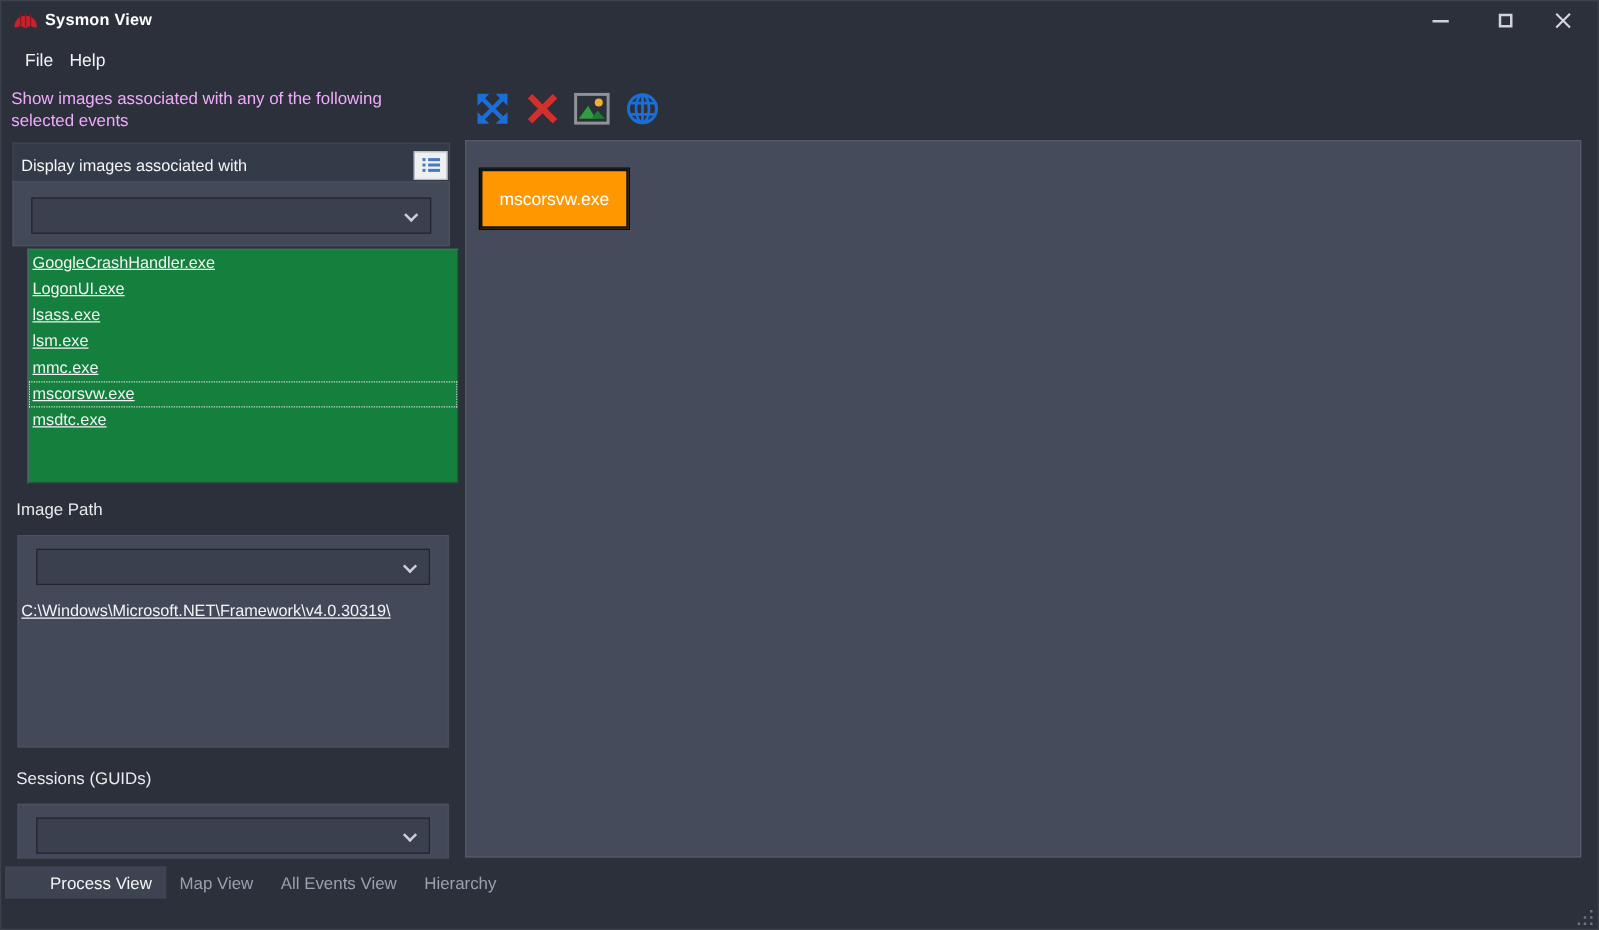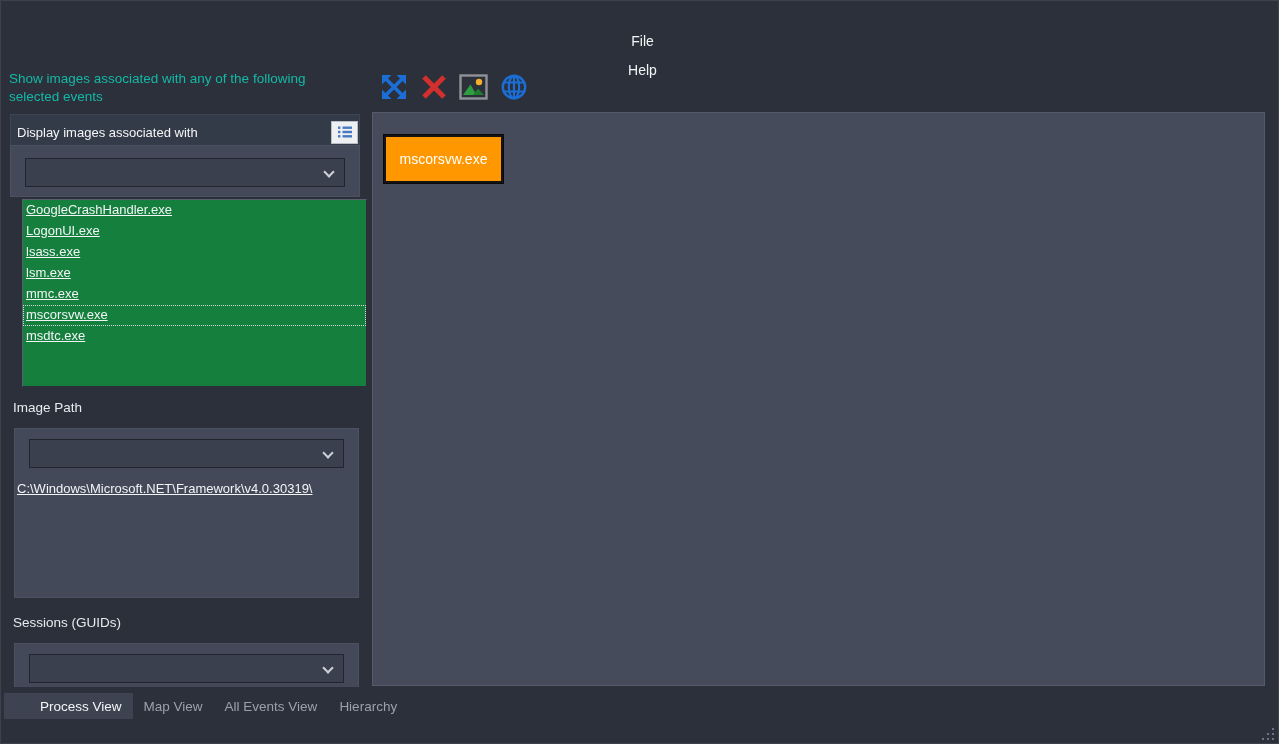--- a/index.html
+++ b/index.html
@@ -18,25 +18,25 @@
   #app-icon { position:absolute; left:10px; top:8px; width:21px; height:17px; }
   #title { position:absolute; left:36px; top:8px; font-size:13px; font-weight:bold; color:#ffffff; letter-spacing:.2px; }
   .winctl { position:absolute; top:0; width:46px; height:33px; display:flex; align-items:center; justify-content:center; cursor:default; }
   #btn-min { right:104px; }
   #btn-max { right:52px; }
   #btn-close { right:6px; }
   #btn-min .bar { width:13px; height:2px; background:#cfd2d8; }
   #btn-max .box { width:11px; height:11px; border:2px solid #cfd2d8; }
 
   
-  #menubar { position:absolute; top:33px; left:0; right:0; height:29px; display:flex; align-items:center; padding-left:6px; gap:13px;flex-direction:column; }
+  #menubar { position:absolute; top:33px; left:0; right:0; height:29px; display:flex; align-items:center; padding-left:20px; gap:13px; }
   .menu-item { font-size:14px; color:#f2f3f5; }
 
   
-  #instruction { position:absolute; left:9px; top:70px; width:335px; font-size:13.5px; line-height:18px; color:#14b8a6; }
+  #instruction { position:absolute; left:9px; top:70px; width:335px; font-size:13.5px; line-height:18px; color:#f0abfc; }
   #images-header { position:absolute; left:10px; top:114px; width:350px; height:36px; background:#343b48; border:1px solid #3e4552; display:flex; align-items:center; }
   #images-header-label { font-size:13px; color:#f4f5f7; padding-left:6px; flex:1; }
   #list-btn { width:27px; height:23px; margin-right:1px; background:#eef0f2; border:1px solid #b9bec6; display:flex; align-items:center; justify-content:center; }
 
   .side-panel { position:absolute; background:#434959; border:1px solid #4a5161; }
   #combo-panel    { left:10px; top:145px; width:350px; height:52px; }
   #imgpath-panel  { left:14px; top:428px; width:345px; height:170px; }
   #sessions-panel { left:14px; top:643px; width:345px; height:44px; border-bottom:none; }
 
   .dropdown { position:absolute; height:29px; background:#3a404e; border:1px solid #21252e; }
@@ -69,20 +69,38 @@
 
   
   #watermark { position:absolute; right:18px; top:713px; font-size:15px; color:#d3d6db; }
   #resize-grip { position:absolute; right:4px; bottom:3px; }
 </style>
 </head>
 <body>
 
 <div id="window">
 
+  <div id="titlebar">
+    <svg id="app-icon" viewBox="0 0 21 17">
+      <path d="M1.5 13 A9 8.5 0 0 1 19.5 13 Q19.5 14.5 17 13.8 L14.5 12.8 L10.5 14.5 L6.5 12.8 L4 13.8 Q1.5 14.5 1.5 13 Z" fill="#c2242e"></path>
+      <path d="M6.5 3 L6.5 12.8 M10.5 1.8 L10.5 14 M14.5 3 L14.5 12.8" stroke="#8e1620" stroke-width="1" fill="none"></path>
+    </svg>
+    <span id="title">Sysmon View</span>
+    <div id="btn-min" class="winctl">
+        <span class="bar"></span>
+      </div>
+    <div id="btn-max" class="winctl">
+        <span class="box"></span>
+      </div>
+    <div id="btn-close" class="winctl">
+      <svg width="15" height="15" viewBox="0 0 15 15">
+        <path d="M2 2 L13 13 M13 2 L2 13" stroke="#d4d7dc" stroke-width="1.7"></path>
+      </svg>
+    </div>
+  </div>
 
   <div id="menubar">
     <span class="menu-item">File</span>
     <span class="menu-item">Help</span>
   </div>
 
   <div id="instruction">Show images associated with any of the following selected events</div>
 
   <div id="images-header">
     <span id="images-header-label">Display images associated with</span>

